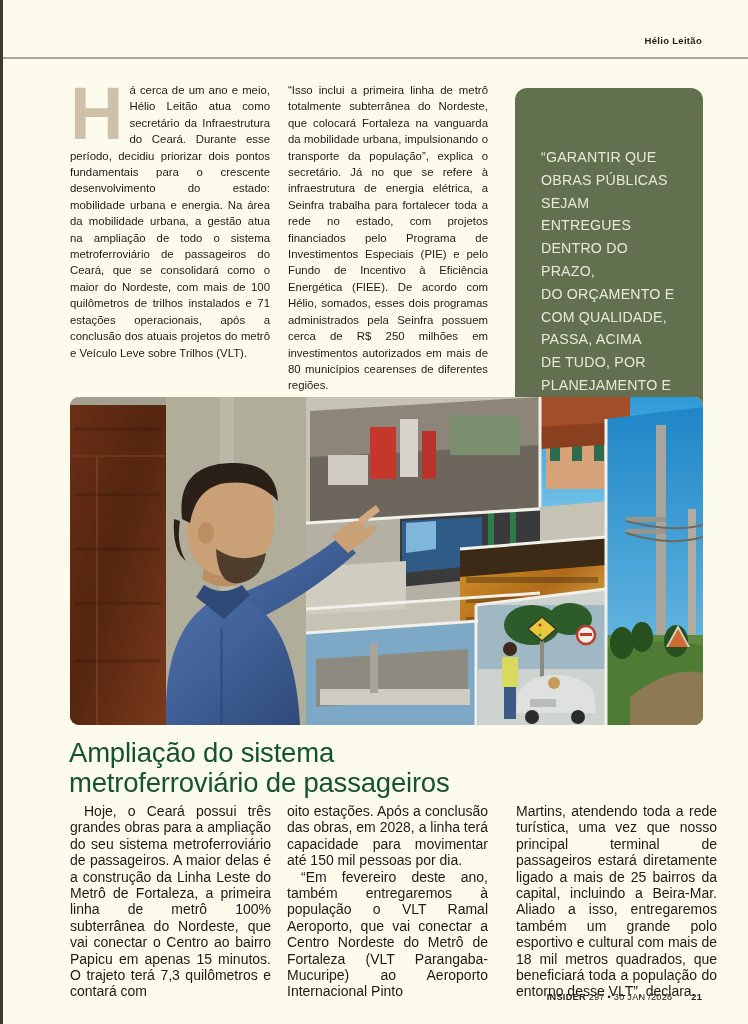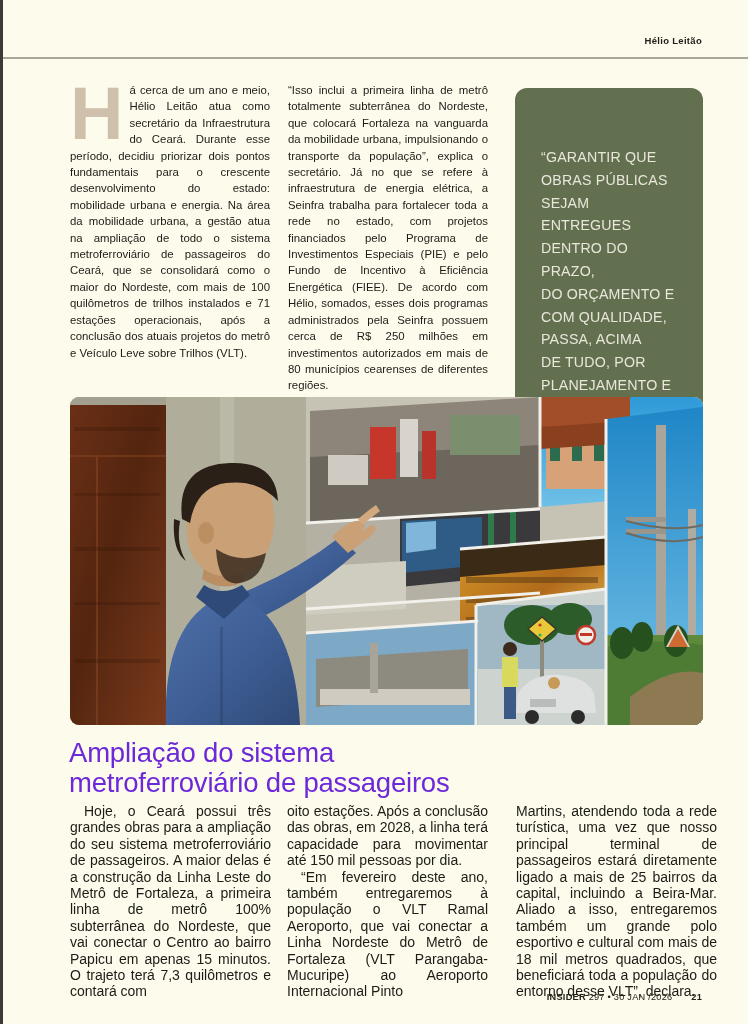--- a/index.html
+++ b/index.html
@@ -112,21 +112,21 @@
     overflow: hidden;
     background: #9a9686;
   }
   .photo svg { display: block; width: 100%; height: 100%; }
 
   
   .headline {
     position: absolute;
     left: 66px; top: 738px;
     width: 640px;
-    color: #6d28d9;
+    color: #14532d;
     font-size: 27.5px;
     line-height: 30px;
     font-weight: 300;
     letter-spacing: -0.2px;
     white-space: pre-line;
   }
 
   
   .botcols {
     position: absolute;
@@ -383,21 +383,21 @@
 
   <div class="headline">Ampliação do sistema
 metroferroviário de passageiros</div>
 
   <div class="botcols">
     <div class="bcol bcol-1">
       <p>Hoje, o Ceará possui três grandes obras para a ampliação do seu sistema metroferroviário de passageiros. A maior delas é a construção da Linha Leste do Metrô de Fortaleza, a primeira linha de metrô 100% subterrânea do Nordeste, que vai conectar o Centro ao bairro Papicu em apenas 15 minutos. O trajeto terá 7,3 quilômetros e contará com</p>
     </div>
     <div class="bcol bcol-2">
       <p style="text-indent:0">oito estações. Após a conclusão das obras, em 2028, a linha terá capacidade para movimentar até 150 mil pessoas por dia.</p>
-      <p>“Em fevereiro deste ano, também entregaremos à população o VLT Ramal Aeroporto, que vai conectar a Linha Nordeste do Metrô de Fortaleza (VLT Parangaba-Mucuripe) ao Aeroporto Internacional Pinto</p>
+      <p>“Em fevereiro deste ano, também entregaremos à população o VLT Ramal Aeroporto, que vai conectar a Centro Nordeste do Metrô de Fortaleza (VLT Parangaba-Mucuripe) ao Aeroporto Internacional Pinto</p>
     </div>
     <div class="bcol bcol-3">
       <p style="text-indent:0">Martins, atendendo toda a rede turística, uma vez que nosso principal terminal de passageiros estará diretamente ligado a mais de 25 bairros da capital, incluindo a Beira-Mar. Aliado a isso, entregaremos também um grande polo esportivo e cultural com mais de 18 mil metros quadrados, que beneficiará toda a população do entorno desse VLT”, declara.</p>
     </div>
   </div>
 
   <div class="footer">
     <span class="brand">INSIDER</span>
     <span>297 • 30 JAN /2026</span>
     <span class="pageno">21</span>

